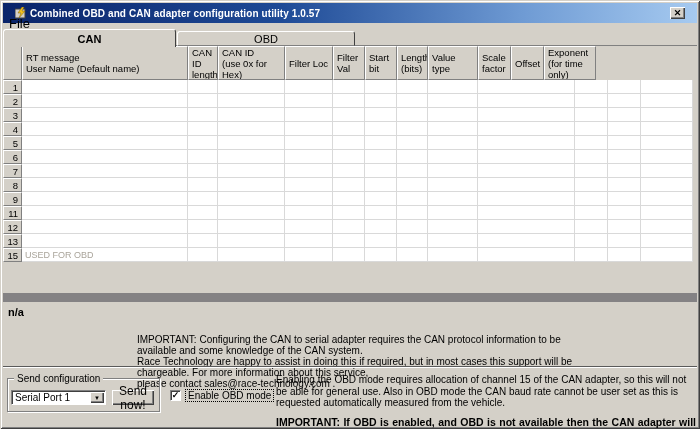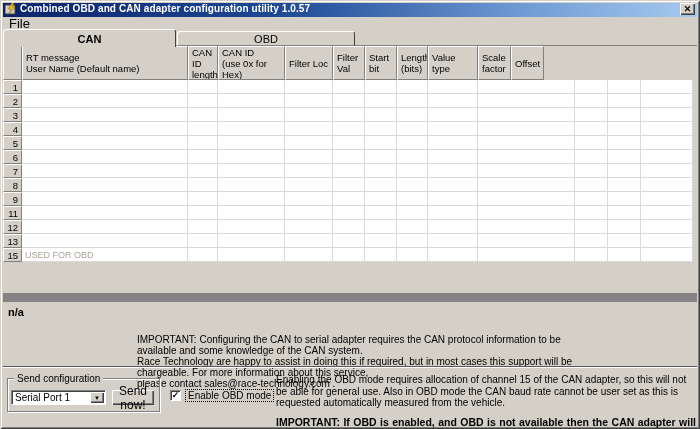--- a/index.html
+++ b/index.html
@@ -8,23 +8,23 @@
 
   .window {
     position: relative; width: 700px; height: 429px; background: #d4d0c8;
     box-shadow: inset 1px 1px 0 #d4d0c8, inset -1px -1px 0 #404040,
                 inset 2px 2px 0 #ffffff, inset -2px -2px 0 #808080;
     overflow: hidden;
   }
 
   
   .titlebar {
-    position: absolute; left: 3px; top: 3px; right: 3px; height: 14px;
+    position: absolute; left: 3px; top: 3px; right: 3px; height: 20px;
     background: linear-gradient(90deg, #0a246a 0%, #1e4a96 40%, #6f9bd4 75%, #a6caf0 100%);
-    display: flex; padding: 0 2px;
+    display: flex; align-items: center; padding: 0 12px;
   }
   .app-icon { width: 12px; height: 12px; margin-right: 3px; flex: 0 0 auto; }
   .title-text {
     color: #ffffff; font-size: 10px; font-weight: bold; white-space: nowrap;
     letter-spacing: 0.1px;
   }
   .close-btn {
     margin-left: auto; width: 15px; height: 12px; background: #d4d0c8;
     border: none; font: inherit;
     box-shadow: inset 1px 1px 0 #ffffff, inset -1px -1px 0 #404040, inset -2px -2px 0 #808080;
@@ -164,20 +164,22 @@
 (use 0x for Hex)</div>
         <div class="hdr-cell" style="width: 48px;">Filter Loc</div>
         <div class="hdr-cell" style="width: 32px;">Filter Val</div>
         <div class="hdr-cell" style="width: 32px;">Start bit</div>
         <div class="hdr-cell" style="width: 31px;">Length
 (bits)</div>
         <div class="hdr-cell" style="width: 50px;">Value type</div>
         <div class="hdr-cell" style="width: 33px;">Scale
 factor</div>
         <div class="hdr-cell" style="width: 33px;">Offset</div>
+        <div class="hdr-cell" style="width: 52px;">Exponent
+(for time only)</div>
       </div>
       <div class="grid-row">
         <div class="num-cell" style="width: 19px;">1</div>
         <div class="data-cell" style="width: 166px;"></div>
         <div class="data-cell" style="width: 30px;"></div>
         <div class="data-cell" style="width: 67px;"></div>
         <div class="data-cell" style="width: 48px;"></div>
         <div class="data-cell" style="width: 32px;"></div>
         <div class="data-cell" style="width: 32px;"></div>
         <div class="data-cell" style="width: 31px;"></div>

